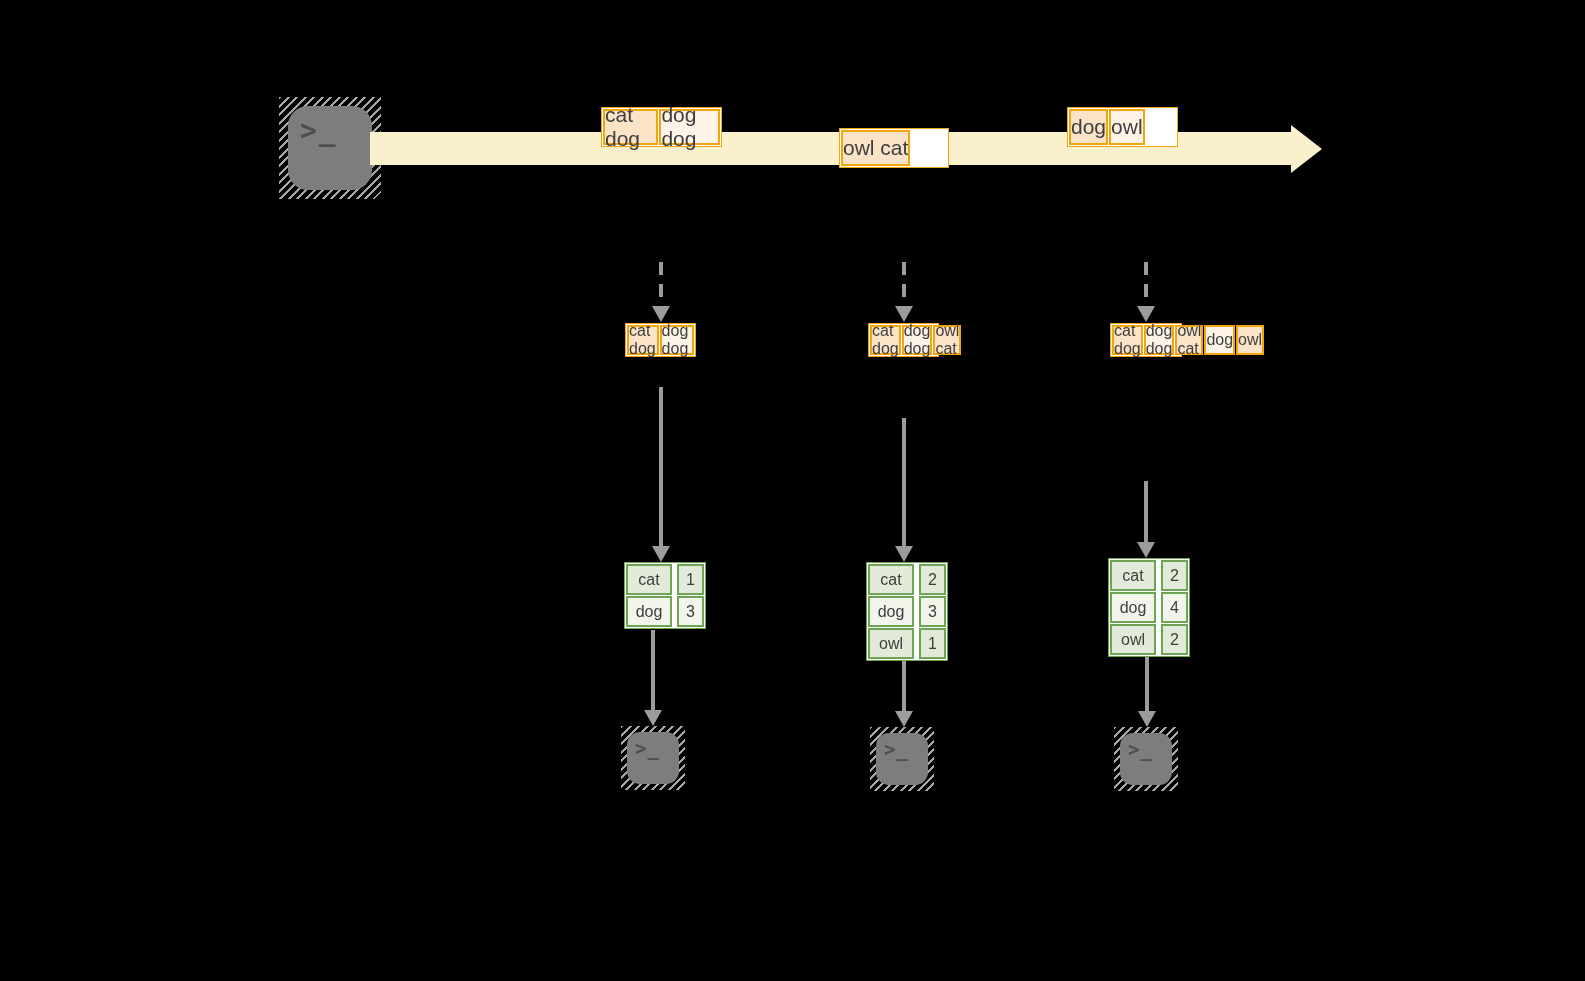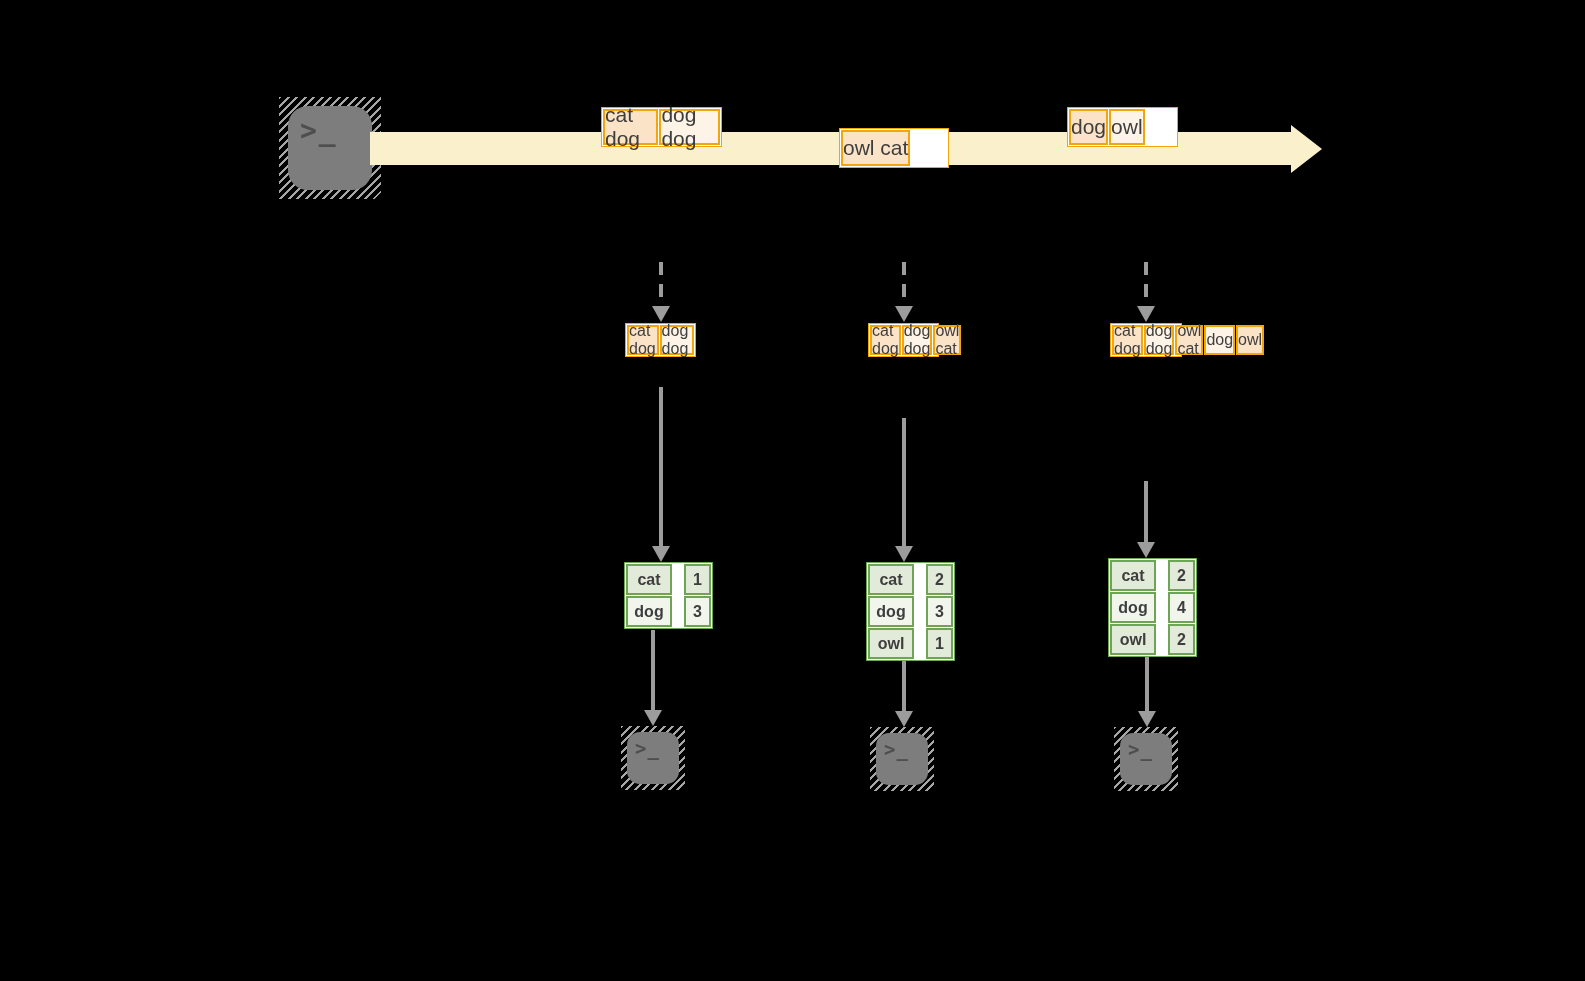--- a/index.html
+++ b/index.html
@@ -60,21 +60,21 @@
   .query-band{
     position:absolute;background:#fff;z-index:1;
     display:flex;align-items:center;justify-content:center;
   }
   .query-band span{font-size:33px;font-weight:300;color:#2b2b2b;letter-spacing:1px;}
   
   .gtable{
     position:absolute;box-sizing:border-box;background:#fff;border:1px solid #6da554;
     padding:1px;display:flex;flex-direction:column;gap:1px;z-index:3;
   }
-  .g-row{display:flex;gap:12px;font-weight:bold;}
+  .g-row{display:flex;gap:5px;}
   .g-cell{
     box-sizing:border-box;border:2px solid #6da554;height:31px;
     display:flex;align-items:center;justify-content:center;
     font-size:16px;color:#3e3e3e;
   }
   .g-word{width:46px;}
   .g-num{width:27px;}
   .g-row:nth-child(odd) .g-cell{background:#e2ead9;}
   .g-row:nth-child(even) .g-cell{background:#f1f5ec;}
 </style>

